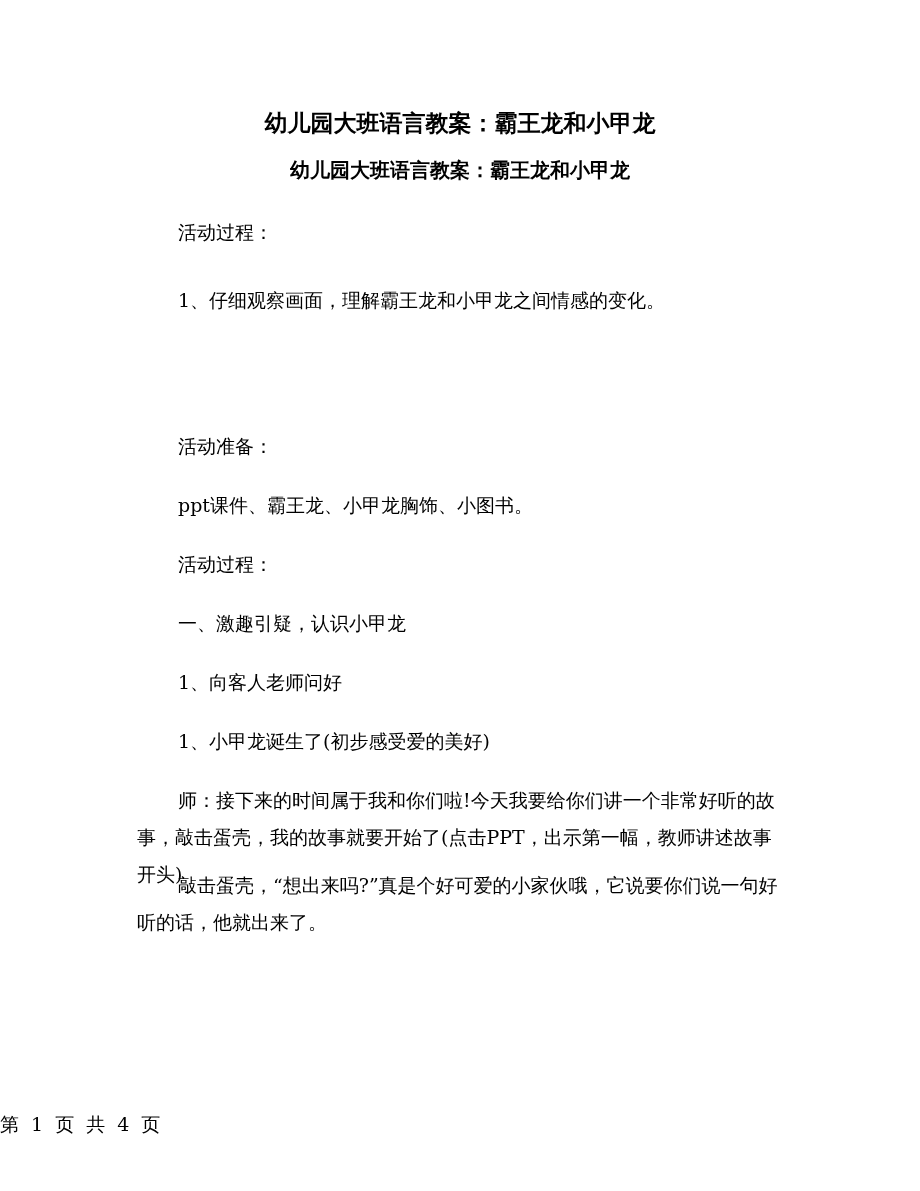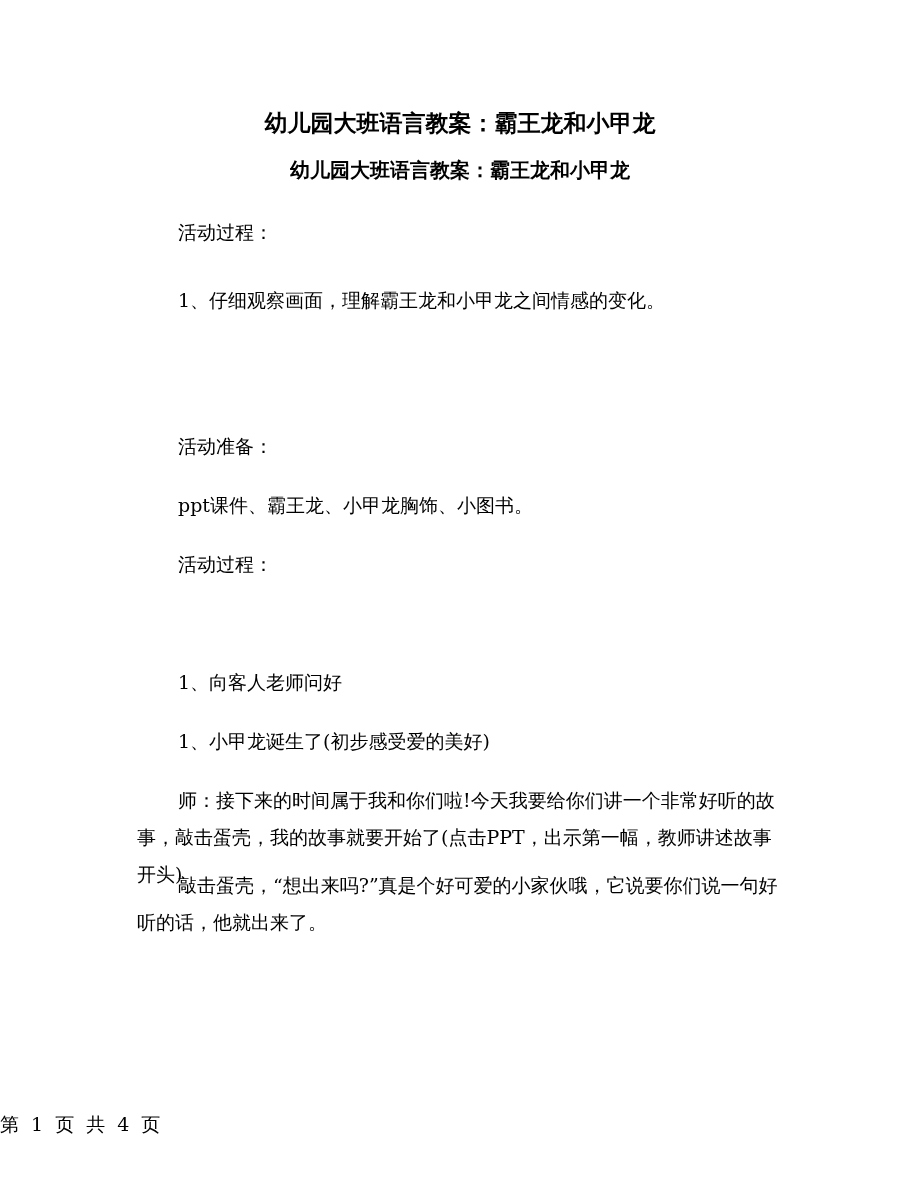--- a/index.html
+++ b/index.html
@@ -19,19 +19,20 @@
 
 <div class="page">
   <div class="title title1">幼儿园大班语言教案：霸王龙和小甲龙</div>
   <div class="title title2">幼儿园大班语言教案：霸王龙和小甲龙</div>
 
   <div class="p ind" style="top:214px">活动过程：</div>
   <div class="p ind" style="top:282px">1、仔细观察画面，理解霸王龙和小甲龙之间情感的变化。</div>
   <div class="p ind" style="top:428px">活动准备：</div>
   <div class="p ind" style="top:546px">活动过程：</div>
   <div class="p ind" style="top:487px">ppt课件、霸王龙、小甲龙胸饰、小图书。</div>
+  <div class="p ind" style="top:605px">一、激趣引疑，认识小甲龙</div>
   <div class="p ind" style="top:664px">1、向客人老师问好</div>
   <div class="p ind" style="top:723px">1、小甲龙诞生了(初步感受爱的美好)</div>
   <div class="p ind" style="top:782px">师：接下来的时间属于我和你们啦!今天我要给你们讲一个非常好听的故事，敲击蛋壳，我的故事就要开始了(点击PPT，出示第一幅，教师讲述故事开头)</div>
   <div class="p ind" style="top:867px">敲击蛋壳，“想出来吗?”真是个好可爱的小家伙哦，它说要你们说一句好听的话，他就出来了。</div>
 
   <div class="footer">第 1 页 共 4 页</div>
 </div>
 
 </body></html>

